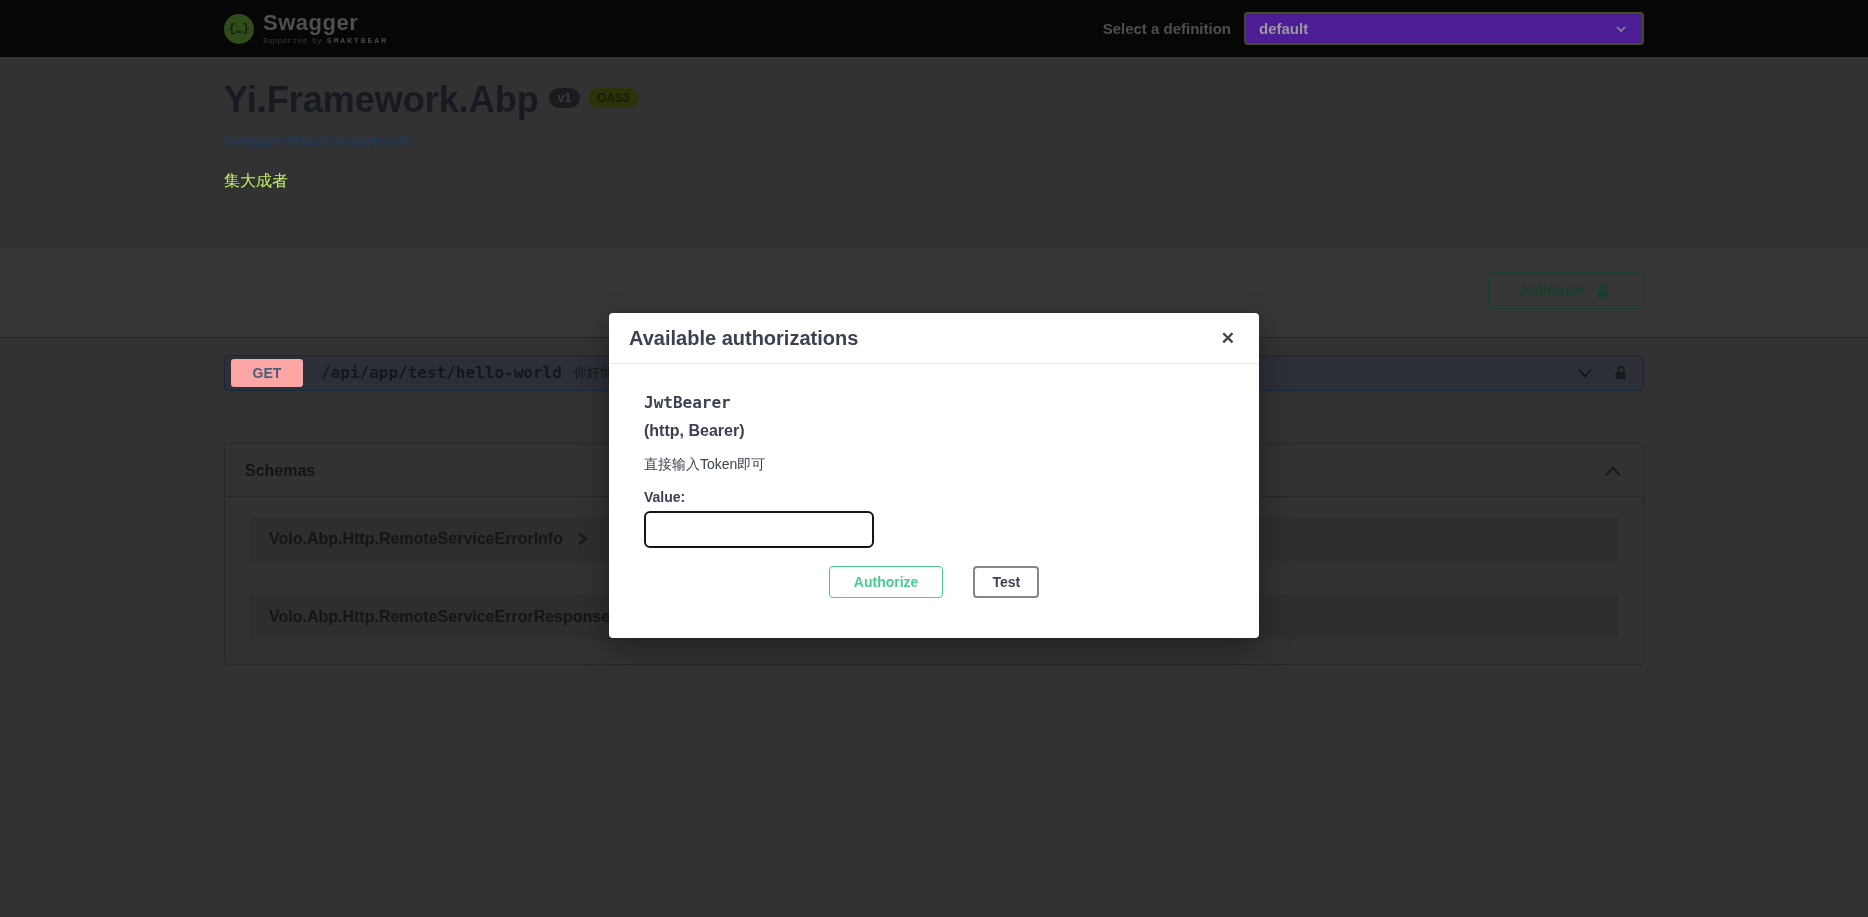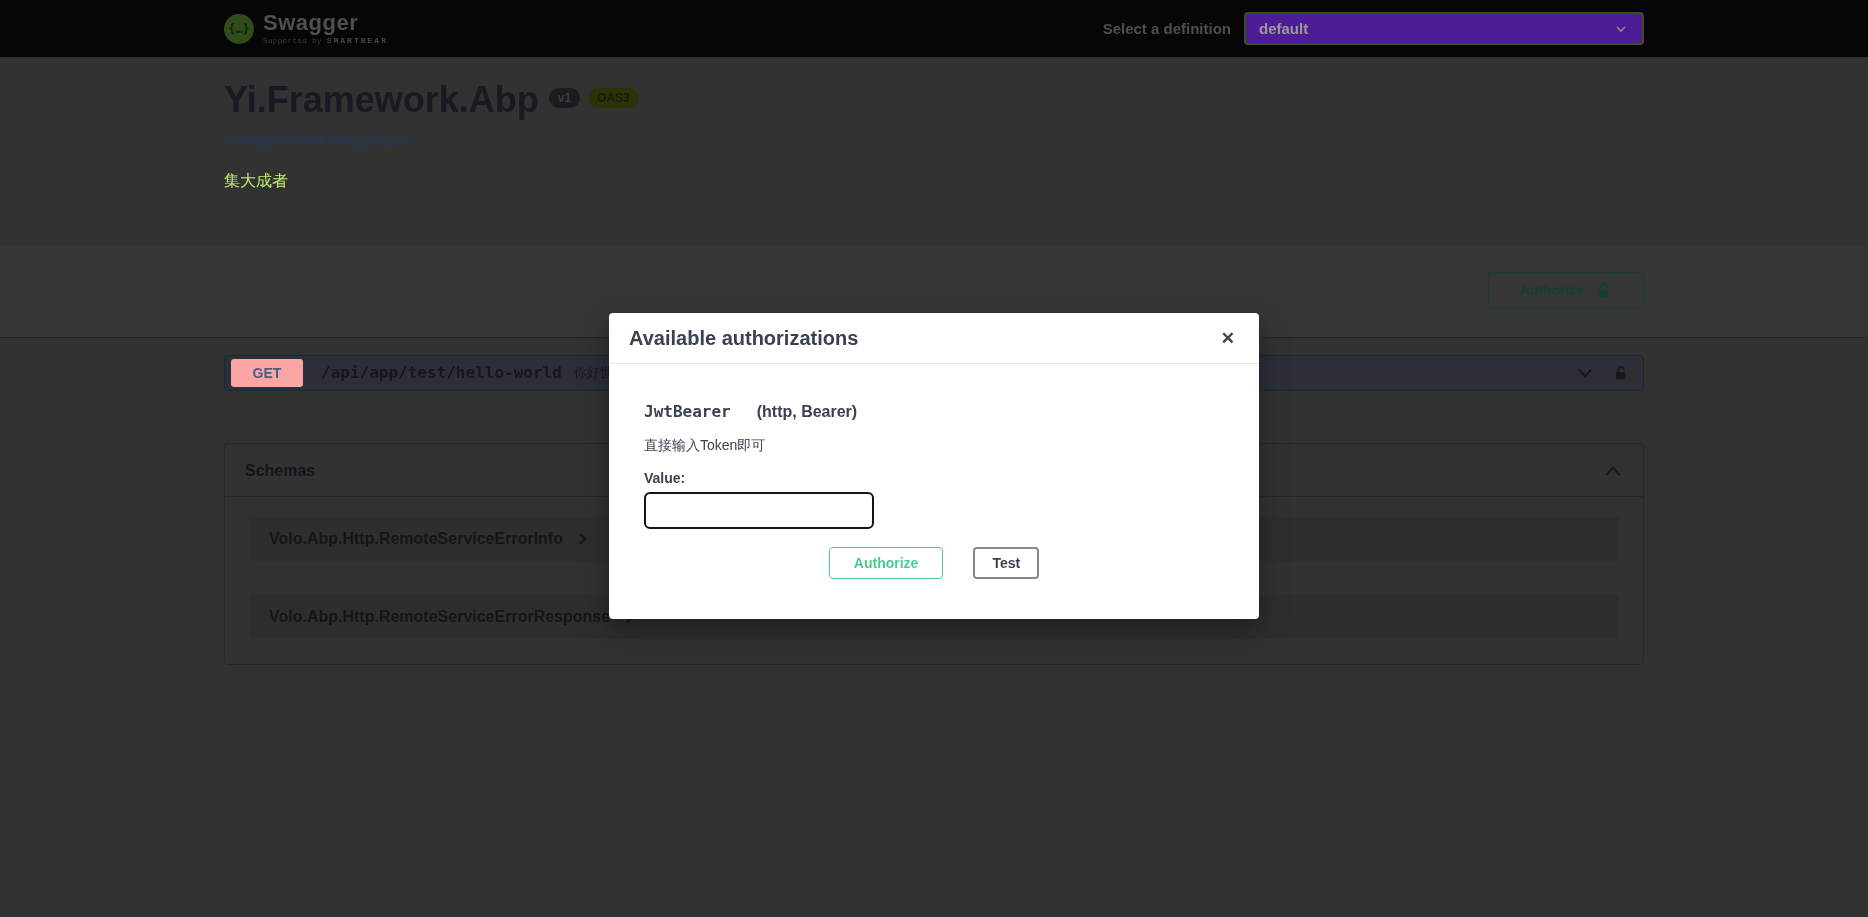--- a/index.html
+++ b/index.html
@@ -106,21 +106,21 @@
   .modal-header {
     display:flex; align-items:center; padding:14px 20px 13px;
     border-bottom:1px solid #ebebeb;
   }
   .modal-title { margin:0; font-size:20px; font-weight:bold; color:#3b4151; flex:1; }
   .modal-close {
     background:none; border:none; font-size:17px; font-weight:bold; color:#41444e;
     cursor:pointer; padding:2px 4px; line-height:1;
   }
   .modal-content { padding:26px 35px 0; }
-  .scheme-heading { display:flex; align-items:baseline; gap:26px; margin:12px 0 0; }
+  .scheme-heading { display:flex; align-items:baseline; gap:10px; margin:3px 0 0;flex-direction:column; }
   .scheme-name {
     font-family:"DejaVu Sans Mono", monospace; font-size:16px; font-weight:bold; color:#3b4151;
   }
   .scheme-type { font-size:16px; font-weight:bold; color:#3b4151; }
   .scheme-desc { margin-top:16px; font-size:14px; color:#3b4151; }
   .value-label { margin-top:15px; font-size:14px; font-weight:bold; color:#3b4151; }
   .token-input {
     margin-top:6px; width:230px; height:37px; border:2px solid #151515; border-radius:6px;
     padding:0 10px; font-size:14px; font-family:"Liberation Sans", sans-serif;
     outline:none; display:block; background:#fff;

